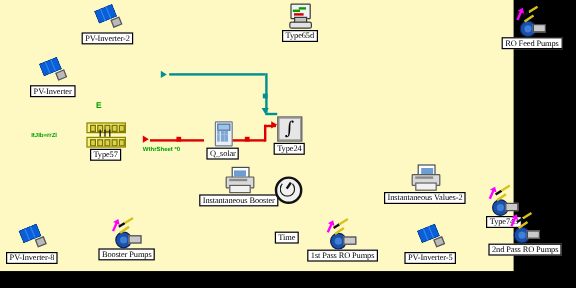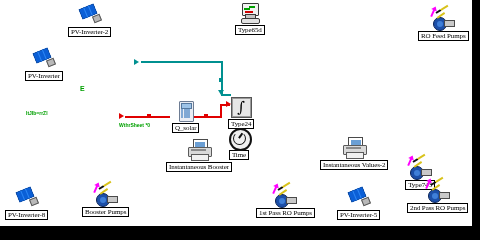--- a/index.html
+++ b/index.html
@@ -1,21 +1,21 @@
 <!DOCTYPE html>
 <html><head>
 <meta charset="utf-8">
 <title>TRNSYS Studio Canvas</title>
 <style>
   html,body{margin:0;padding:0;background:#000;}
   body{
     width:480px;height:226px;position:relative;overflow:hidden;
     font-family:"Liberation Serif", serif;
   }
-  #canvas{position:absolute;left:0;top:0;width:472px;height:226px;background:#ffffff;text-align:right;}
+  #canvas{position:absolute;left:0;top:0;width:428px;height:226px;background:#fef9c3;text-align:right;}
 
   
   .node{position:absolute;display:flex;flex-direction:column;align-items:center;}
   .icon{position:relative;display:block;}
   .label{
     margin-top:1px;
     background:#ffffff;color:#000000;
     font-family:"Liberation Serif", serif;
     font-size:7px;line-height:8px;
     padding:0px 2px;
@@ -255,20 +255,44 @@
     <span class="icon pump">
       <i class="arrow"></i>
         <i class="shaft"></i>
         <i class="disc"></i>
         <i class="shaft2"></i>
         <i class="outlet"></i>
     </span>
     <span class="label">RO Feed Pumps</span>
   </div>
 
+  <div class="node" style="left:71px;top:101px;">
+    <span class="icon t57">
+      <i class="blk top">
+          <i style="left:2px"></i>
+          <i style="left:8px"></i>
+          <i style="left:14px"></i>
+          <i style="left:20px"></i>
+          <i style="left:26px"></i>
+        </i>
+      <i class="wires">
+          <b style="left:1px"></b>
+          <b style="left:5px"></b>
+          <b style="left:9px"></b>
+        </i>
+      <i class="blk bot">
+          <i style="left:2px"></i>
+          <i style="left:8px"></i>
+          <i style="left:14px"></i>
+          <i style="left:20px"></i>
+          <i style="left:26px"></i>
+        </i>
+    </span>
+    <span class="label">Type57</span>
+  </div>
 
   <div class="node" style="left:172px;top:100px;">
     <span class="icon calc">
       <i class="page"></i>
       <i class="body"></i>
       <i class="screen"></i>
       <i class="keys">
           <i></i>
           <i></i>
           <i></i>
@@ -295,21 +319,21 @@
   <div class="node" style="left:166px;top:139px;">
     <span class="icon printer">
       <i class="paper"></i>
         <i class="body"></i>
         <i class="slot"></i>
         <i class="tray"></i>
     </span>
     <span class="label">Instantaneous Booster</span>
   </div>
 
-  <div class="node" style="left:228px;top:127px;">
+  <div class="node" style="left:228px;top:146px;gap:24px;">
     <span class="icon clock">
       <i class="ring"></i>
         <i class="hand"></i>
     </span>
     <span class="label">Time</span>
   </div>
 
   <div class="node" style="left:320px;top:137px;">
     <span class="icon printer">
       <i class="paper"></i>

